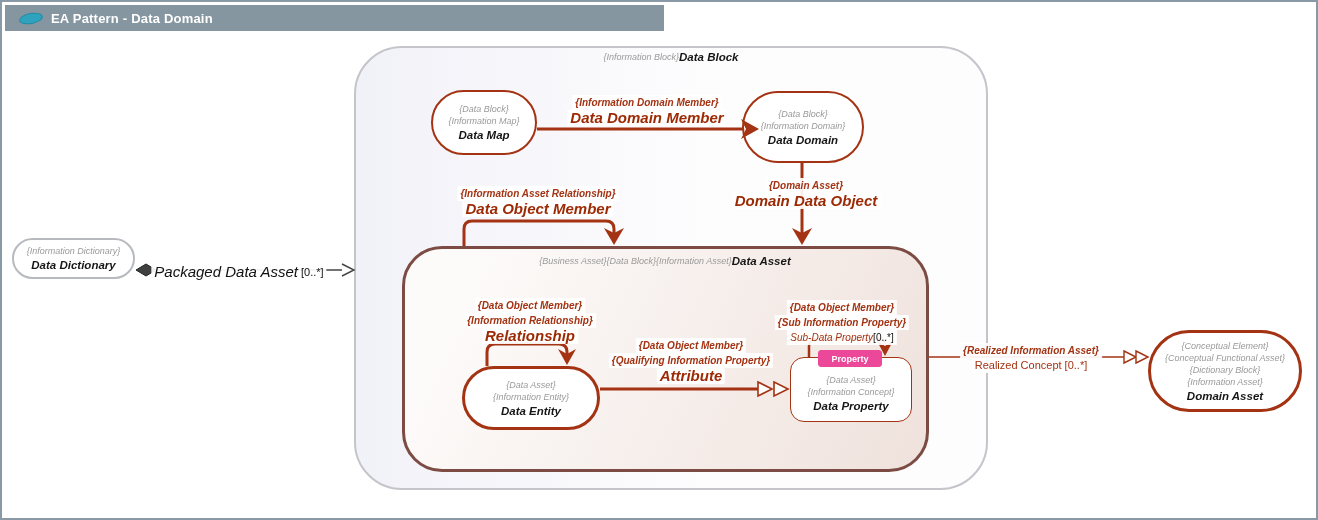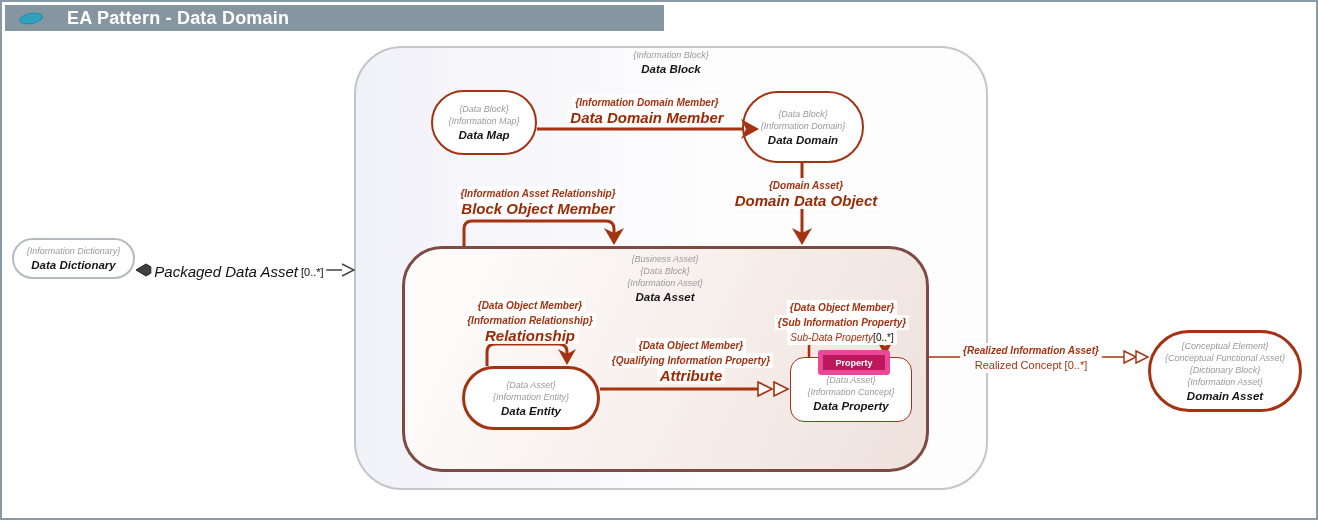--- a/index.html
+++ b/index.html
@@ -1,44 +1,44 @@
 <!DOCTYPE html>
 <html><head>
 <meta charset="utf-8">
 <style>
   html,body{margin:0;padding:0;background:#fff;font-family:"Liberation Sans",sans-serif;}
   #stage{position:relative;width:1318px;height:520px;background:#ffffff;border:2px solid #8a99a6;box-sizing:border-box;overflow:hidden;}
 
   
   .titlebar{position:absolute;left:3px;top:3px;width:659px;height:26px;background:#8696a0;display:flex;align-items:center;}
   .titlebar .ticon{width:22px;height:9px;background:#2fa2bd;border:1px solid #1e8ca8;border-radius:50%;margin-left:14px;transform:rotate(-10deg);}
-  .titlebar .ttext{color:#ffffff;font-weight:bold;font-size:18px;margin-left:24px;letter-spacing:.2px;}
+  .titlebar .ttext{color:#ffffff;font-weight:bold;font-size:13px;margin-left:8px;letter-spacing:.2px;}
 
   
   .box{position:absolute;box-sizing:border-box;display:flex;flex-direction:column;align-items:center;justify-content:center;text-align:center;}
   .pill{border-radius:999px;background:#ffffff;}
-  .cont-label{position:absolute;display:flex;flex-direction:column;align-items:center;transform:translateX(-50%);}
+  .cont-label{position:absolute;display:flex;align-items:center;transform:translateX(-50%);}
 
   .st{font-size:9px;font-style:italic;color:#9a9a9a;line-height:12px;white-space:nowrap;}
   .nm{font-size:11.5px;font-style:italic;font-weight:bold;color:#161616;line-height:14px;margin-top:1px;white-space:nowrap;}
 
   
   .edge-label{position:absolute;display:flex;flex-direction:column;align-items:center;transform:translateX(-50%);z-index:6;}
   .edge-label>span{background:rgba(255,255,255,.92);padding:0 3px;white-space:nowrap;}
   .red-st{font-size:10px;font-style:italic;font-weight:600;color:#a33312;line-height:15px;}
   .red-nm{font-size:15px;font-style:italic;font-weight:bold;color:#9c2a05;line-height:16px;}
   .red-rg{font-size:11px;color:#a33312;line-height:15px;}
   .blk-it{font-size:15px;font-style:italic;color:#111;}
   .blk-rg{font-size:11px;color:#111;}
 
   svg.wires{position:absolute;left:0;top:0;z-index:5;}
   .node{z-index:4;}
   .container{z-index:1;}
 
-  .prop-tab{position:absolute;left:816px;top:348px;width:62px;height:15px;background:#be185d;border:5px solid #ec4899;border-radius:3px;z-index:7;display:flex;align-items:center;justify-content:center;}
+  .prop-tab{position:absolute;left:816px;top:348px;width:62px;height:15px;background:#ec4899;border:1px solid #ec4899;border-radius:3px;z-index:7;display:flex;align-items:center;justify-content:center;}
   .prop-tab span{color:#fff;font-size:9px;font-weight:bold;}
 </style>
 </head>
 <body>
 
 <div id="stage">
 
   <div class="titlebar">
     <div class="ticon"></div>
     <div class="ttext">EA Pattern - Data Domain</div>
@@ -138,21 +138,21 @@
     <span class="red-nm">Data Domain Member</span>
   </div>
 
   <div class="edge-label" style="left:804px;top:176px;">
     <span class="red-st">{Domain Asset}</span>
     <span class="red-nm">Domain Data Object</span>
   </div>
 
   <div class="edge-label" style="left:536px;top:184px;">
     <span class="red-st">{Information Asset Relationship}</span>
-    <span class="red-nm">Block Object Member</span>
+    <span class="red-nm">Data Object Member</span>
   </div>
 
   <div class="edge-label" style="left:528px;top:296px;">
     <span class="red-st">{Data Object Member}</span>
     <span class="red-st">{Information Relationship}</span>
     <span class="red-nm">Relationship</span>
   </div>
 
   <div class="edge-label" style="left:689px;top:336px;">
     <span class="red-st">{Data Object Member}</span>

